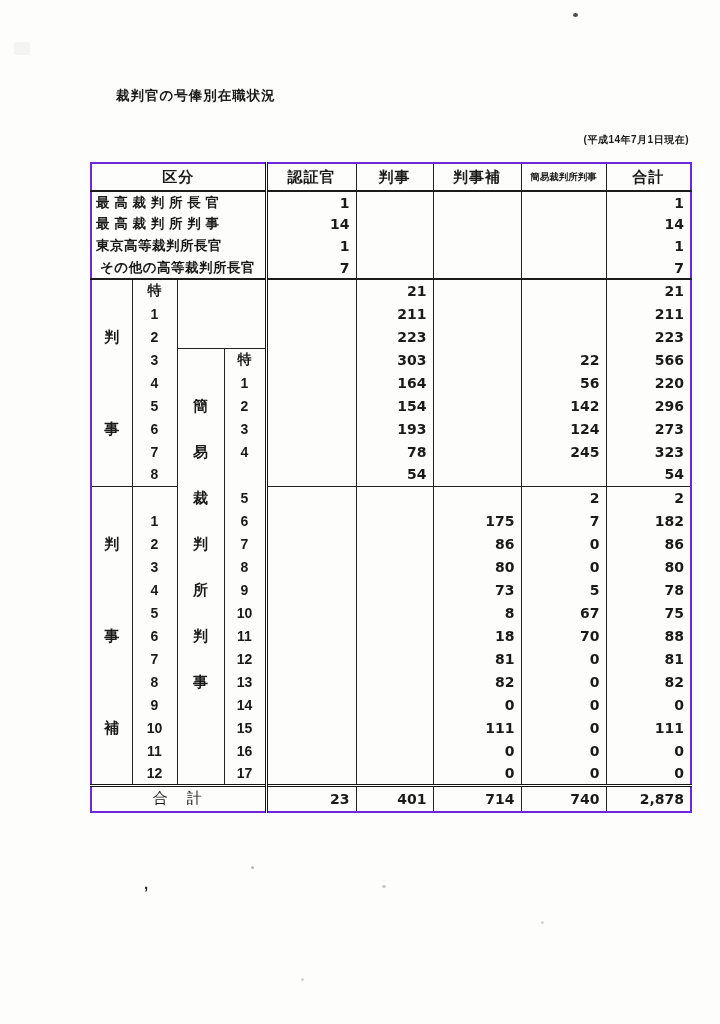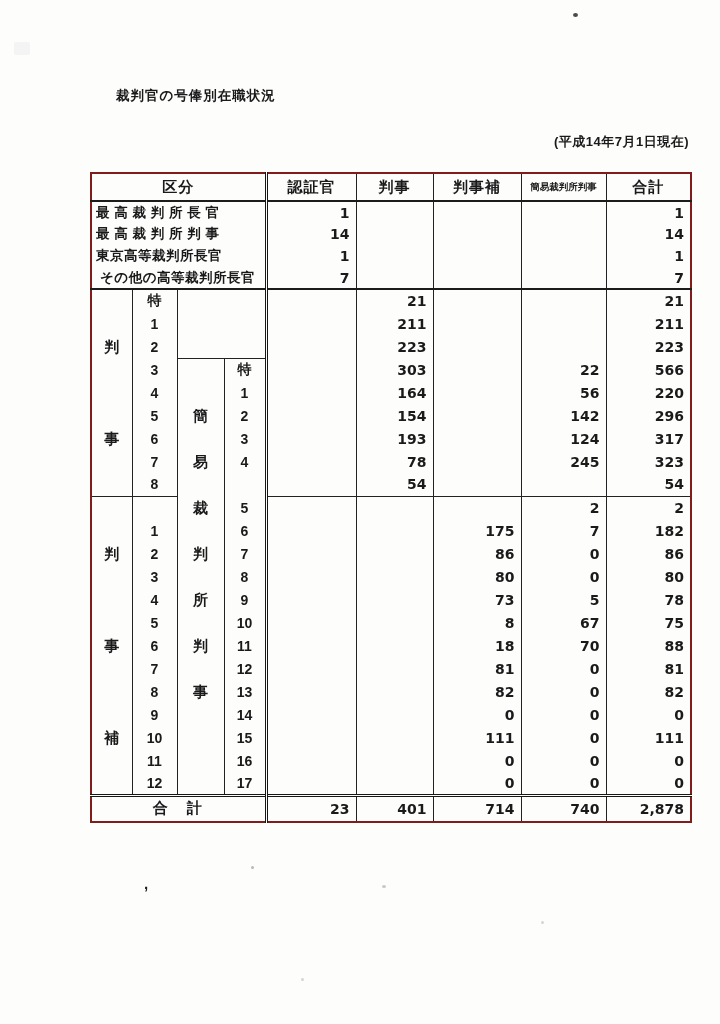--- a/index.html
+++ b/index.html
@@ -7,26 +7,26 @@
     width:720px;height:1024px;position:relative;overflow:hidden;
     background:#fdfdfc;color:#1a1a1a;
     font-family:"Liberation Sans","DejaVu Sans",sans-serif;
   }
   .page-title{
     position:absolute;left:116px;top:87px;
     font-size:13.5px;font-weight:700;letter-spacing:1px;
   }
   .date-note{
     position:absolute;right:31px;top:133px;
-    font-size:13px;font-weight:600;letter-spacing:0.5px;
+    font-size:10px;font-weight:600;letter-spacing:0.5px;
   }
   table.grid{
-    position:absolute;left:90px;top:172px;width:600px;
+    position:absolute;left:90px;top:162px;width:600px;
     border-collapse:collapse;table-layout:fixed;
-    border:2px solid #7f1d1d;
+    border:2px solid #6d28d9;
     font-size:14px;
   }
   td{
     border-left:1px solid #222;border-right:1px solid #222;
     border-top:0;border-bottom:0;
     padding:0;vertical-align:middle;overflow:hidden;
   }
   tr.hdr{height:28px;}
   tr.cert{height:22px;}
   tr.grp{height:23px;}
@@ -50,21 +50,21 @@
   td.grade{text-align:center;font-weight:600;font-size:14px;}
   td.g1end{border-bottom:1px solid #222;}
   td.mempty{border-bottom:1px solid #222;}
   td.side{position:relative;}
   td.side span{
     position:absolute;left:50%;transform:translateX(-50%);
     font-size:15px;font-weight:700;line-height:1;
   }
   tr.total td{border-top:3px double #161616;}
   td.t-label{
-    text-align:center;font-weight:700;font-size:15px;letter-spacing:2px;
+    text-align:center;font-weight:400;font-size:15px;letter-spacing:2px;
   }
   
   .artifact{position:absolute;}
   .smudge{background:#f4f4f4;border-radius:2px;}
   .dot{border-radius:50%;}
   .stray-comma{font-size:15px;font-weight:700;color:#222;line-height:1;}
 </style>
 </head>
 <body>
 
@@ -189,21 +189,21 @@
         <td class="num">142</td>
         <td class="num">296</td>
       </tr>
       <tr class="grp">
         <td class="grade">6</td>
         <td class="grade">3</td>
         <td class="num dl"></td>
         <td class="num">193</td>
         <td class="num"></td>
         <td class="num">124</td>
-        <td class="num">317</td>
+        <td class="num">273</td>
       </tr>
       <tr class="grp">
         <td class="grade">7</td>
         <td class="grade">4</td>
         <td class="num dl"></td>
         <td class="num">78</td>
         <td class="num"></td>
         <td class="num">245</td>
         <td class="num">323</td>
       </tr>

